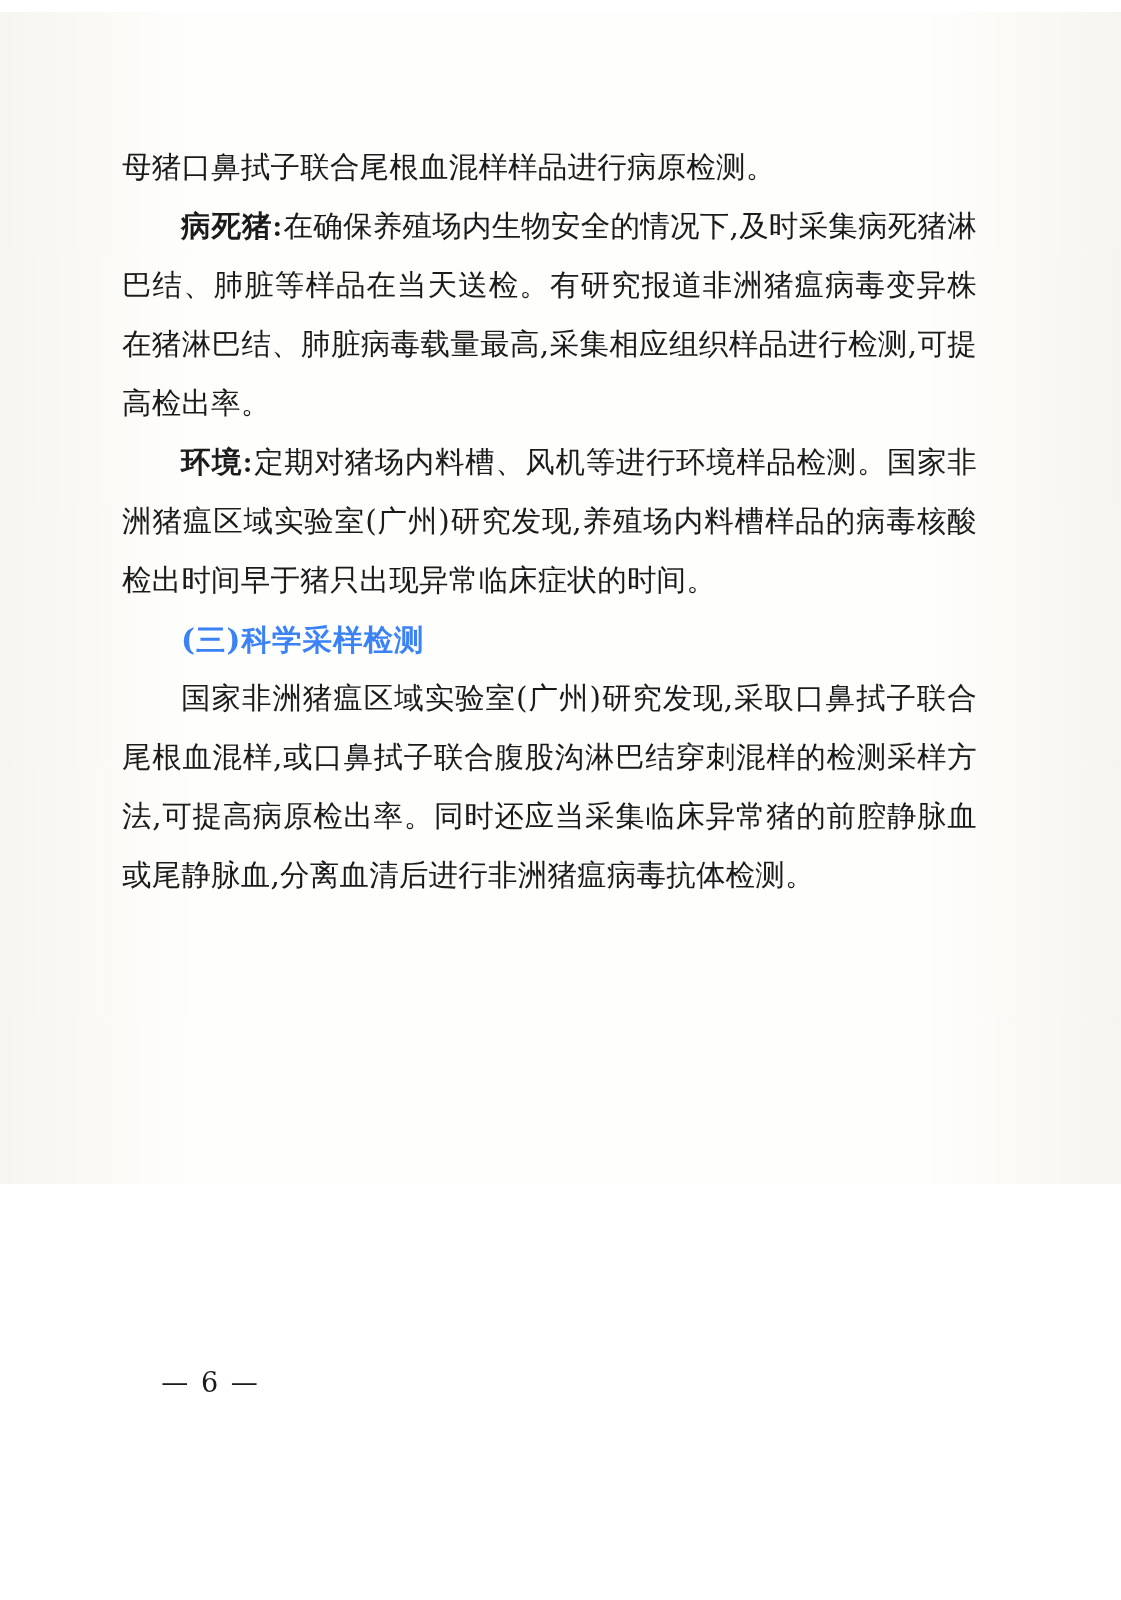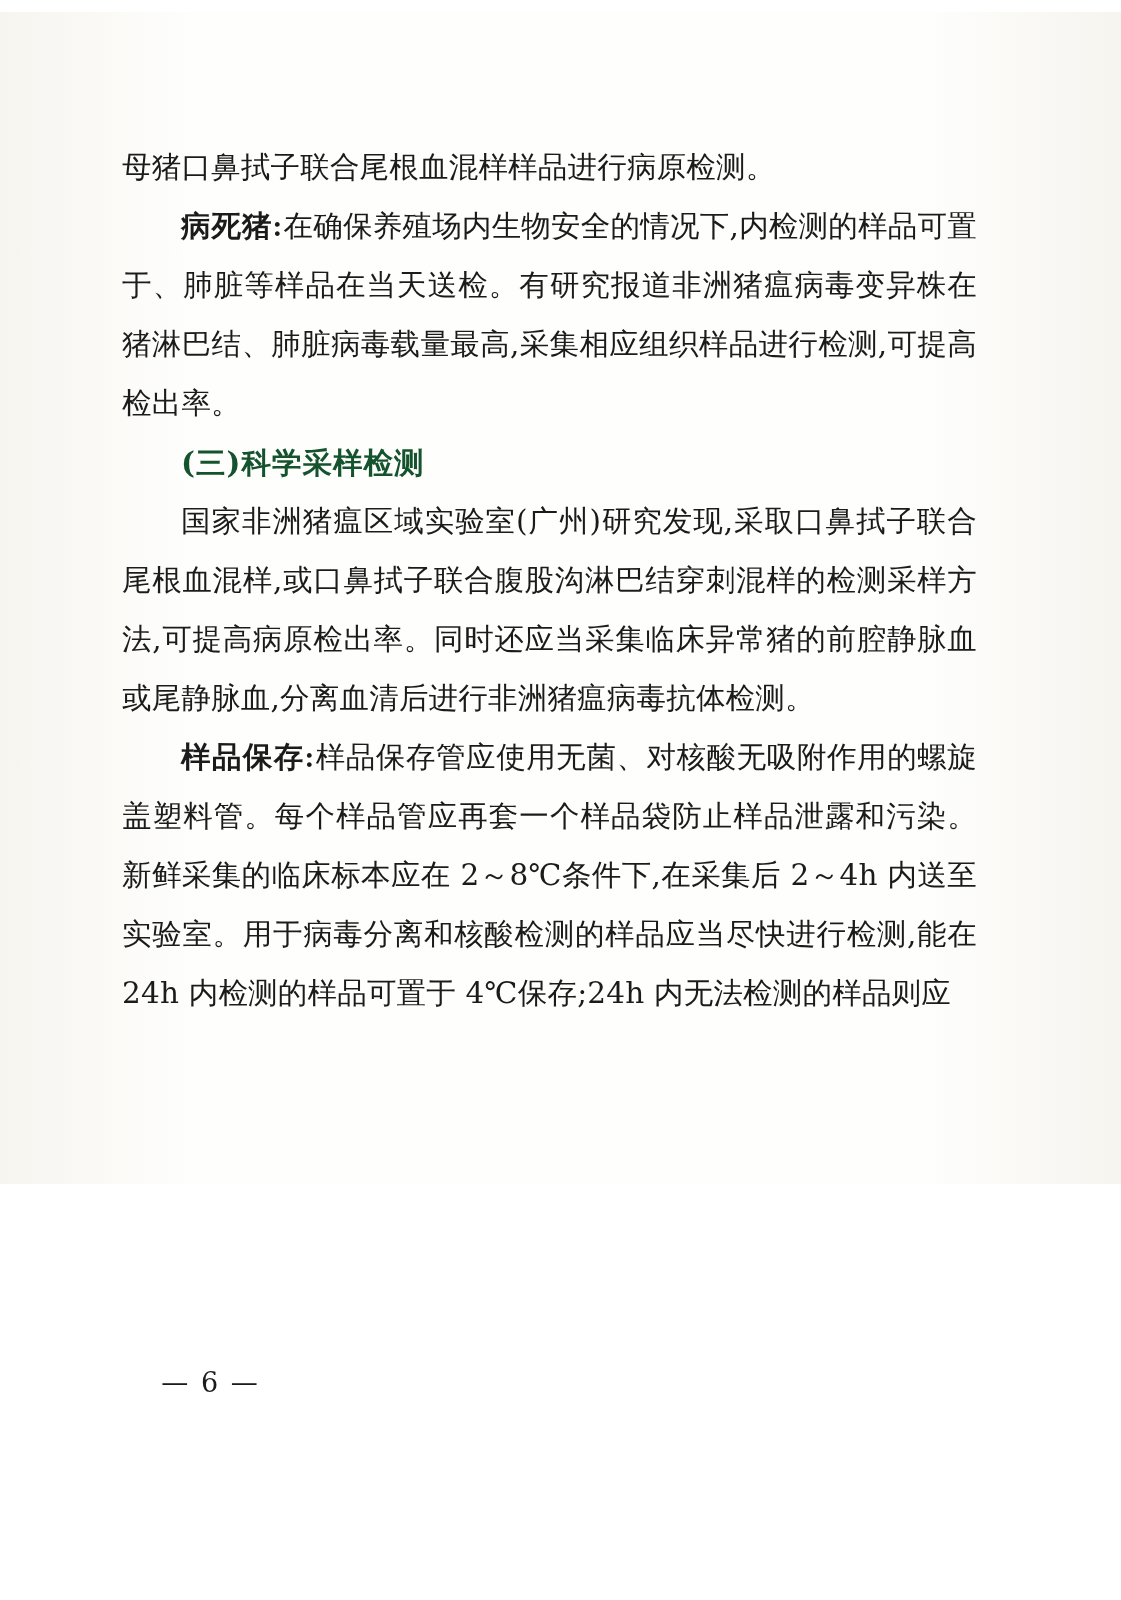--- a/index.html
+++ b/index.html
@@ -54,21 +54,21 @@
     font-weight: bold;
     letter-spacing: 1px;
     font-family: Liberation Serif, serif;
   }
   .heading {
     font-weight: bold;
     font-size: 29.5px;
     line-height: 59px;
     text-indent: 59px;
     letter-spacing: 1px;
-    color: #14532d;
+    color: #3b82f6;
     margin: 0;
   }
   .pagenum {
     position: absolute;
     left: 0;
     right: 0;
     top: 1355px;
     text-align: center;
     font-size: 27px;
     color: #1b1b1b;
@@ -81,28 +81,28 @@
   }
 </style>
 </head>
 <body>
 
 <div class="page">
   <div class="content">
 
     <p class="para"><span>母猪口鼻拭子联合尾根血混样样品进行病原检测。</span></p>
 
-    <p class="para indent"><span class="lead">病死猪:</span><span>在确保养殖场内生物安全的情况下,内检测的样品可置于、肺脏等样品在当天送检。有研究报道非洲猪瘟病毒变异株在猪淋巴结、肺脏病毒载量最高,采集相应组织样品进行检测,可提高检出率。</span></p>
+    <p class="para indent"><span class="lead">病死猪:</span><span>在确保养殖场内生物安全的情况下,及时采集病死猪淋巴结、肺脏等样品在当天送检。有研究报道非洲猪瘟病毒变异株在猪淋巴结、肺脏病毒载量最高,采集相应组织样品进行检测,可提高检出率。</span></p>
 
+    <p class="para indent"><span class="lead">环境:</span><span>定期对猪场内料槽、风机等进行环境样品检测。国家非洲猪瘟区域实验室(广州)研究发现,养殖场内料槽样品的病毒核酸检出时间早于猪只出现异常临床症状的时间。</span></p>
 
     <p class="heading">(三)科学采样检测</p>
 
     <p class="para indent"><span>国家非洲猪瘟区域实验室(广州)研究发现,采取口鼻拭子联合尾根血混样,或口鼻拭子联合腹股沟淋巴结穿刺混样的检测采样方法,可提高病原检出率。同时还应当采集临床异常猪的前腔静脉血或尾静脉血,分离血清后进行非洲猪瘟病毒抗体检测。</span></p>
 
 
-    <p class="para indent"><span class="lead">样品保存:</span><span>样品保存管应使用无菌、对核酸无吸附作用的螺旋盖塑料管。每个样品管应再套一个样品袋防止样品泄露和污染。新鲜采集的临床标本应在 2～8℃条件下,在采集后 2～4h 内送至实验室。用于病毒分离和核酸检测的样品应当尽快进行检测,能在 24h 内检测的样品可置于 4℃保存;24h 内无法检测的样品则应</span></p>
 
   </div>
 
   <div class="pagenum">
     <span class="pagenum-inner">— 6 —</span>
   </div>
 </div>
 
 </body></html>

